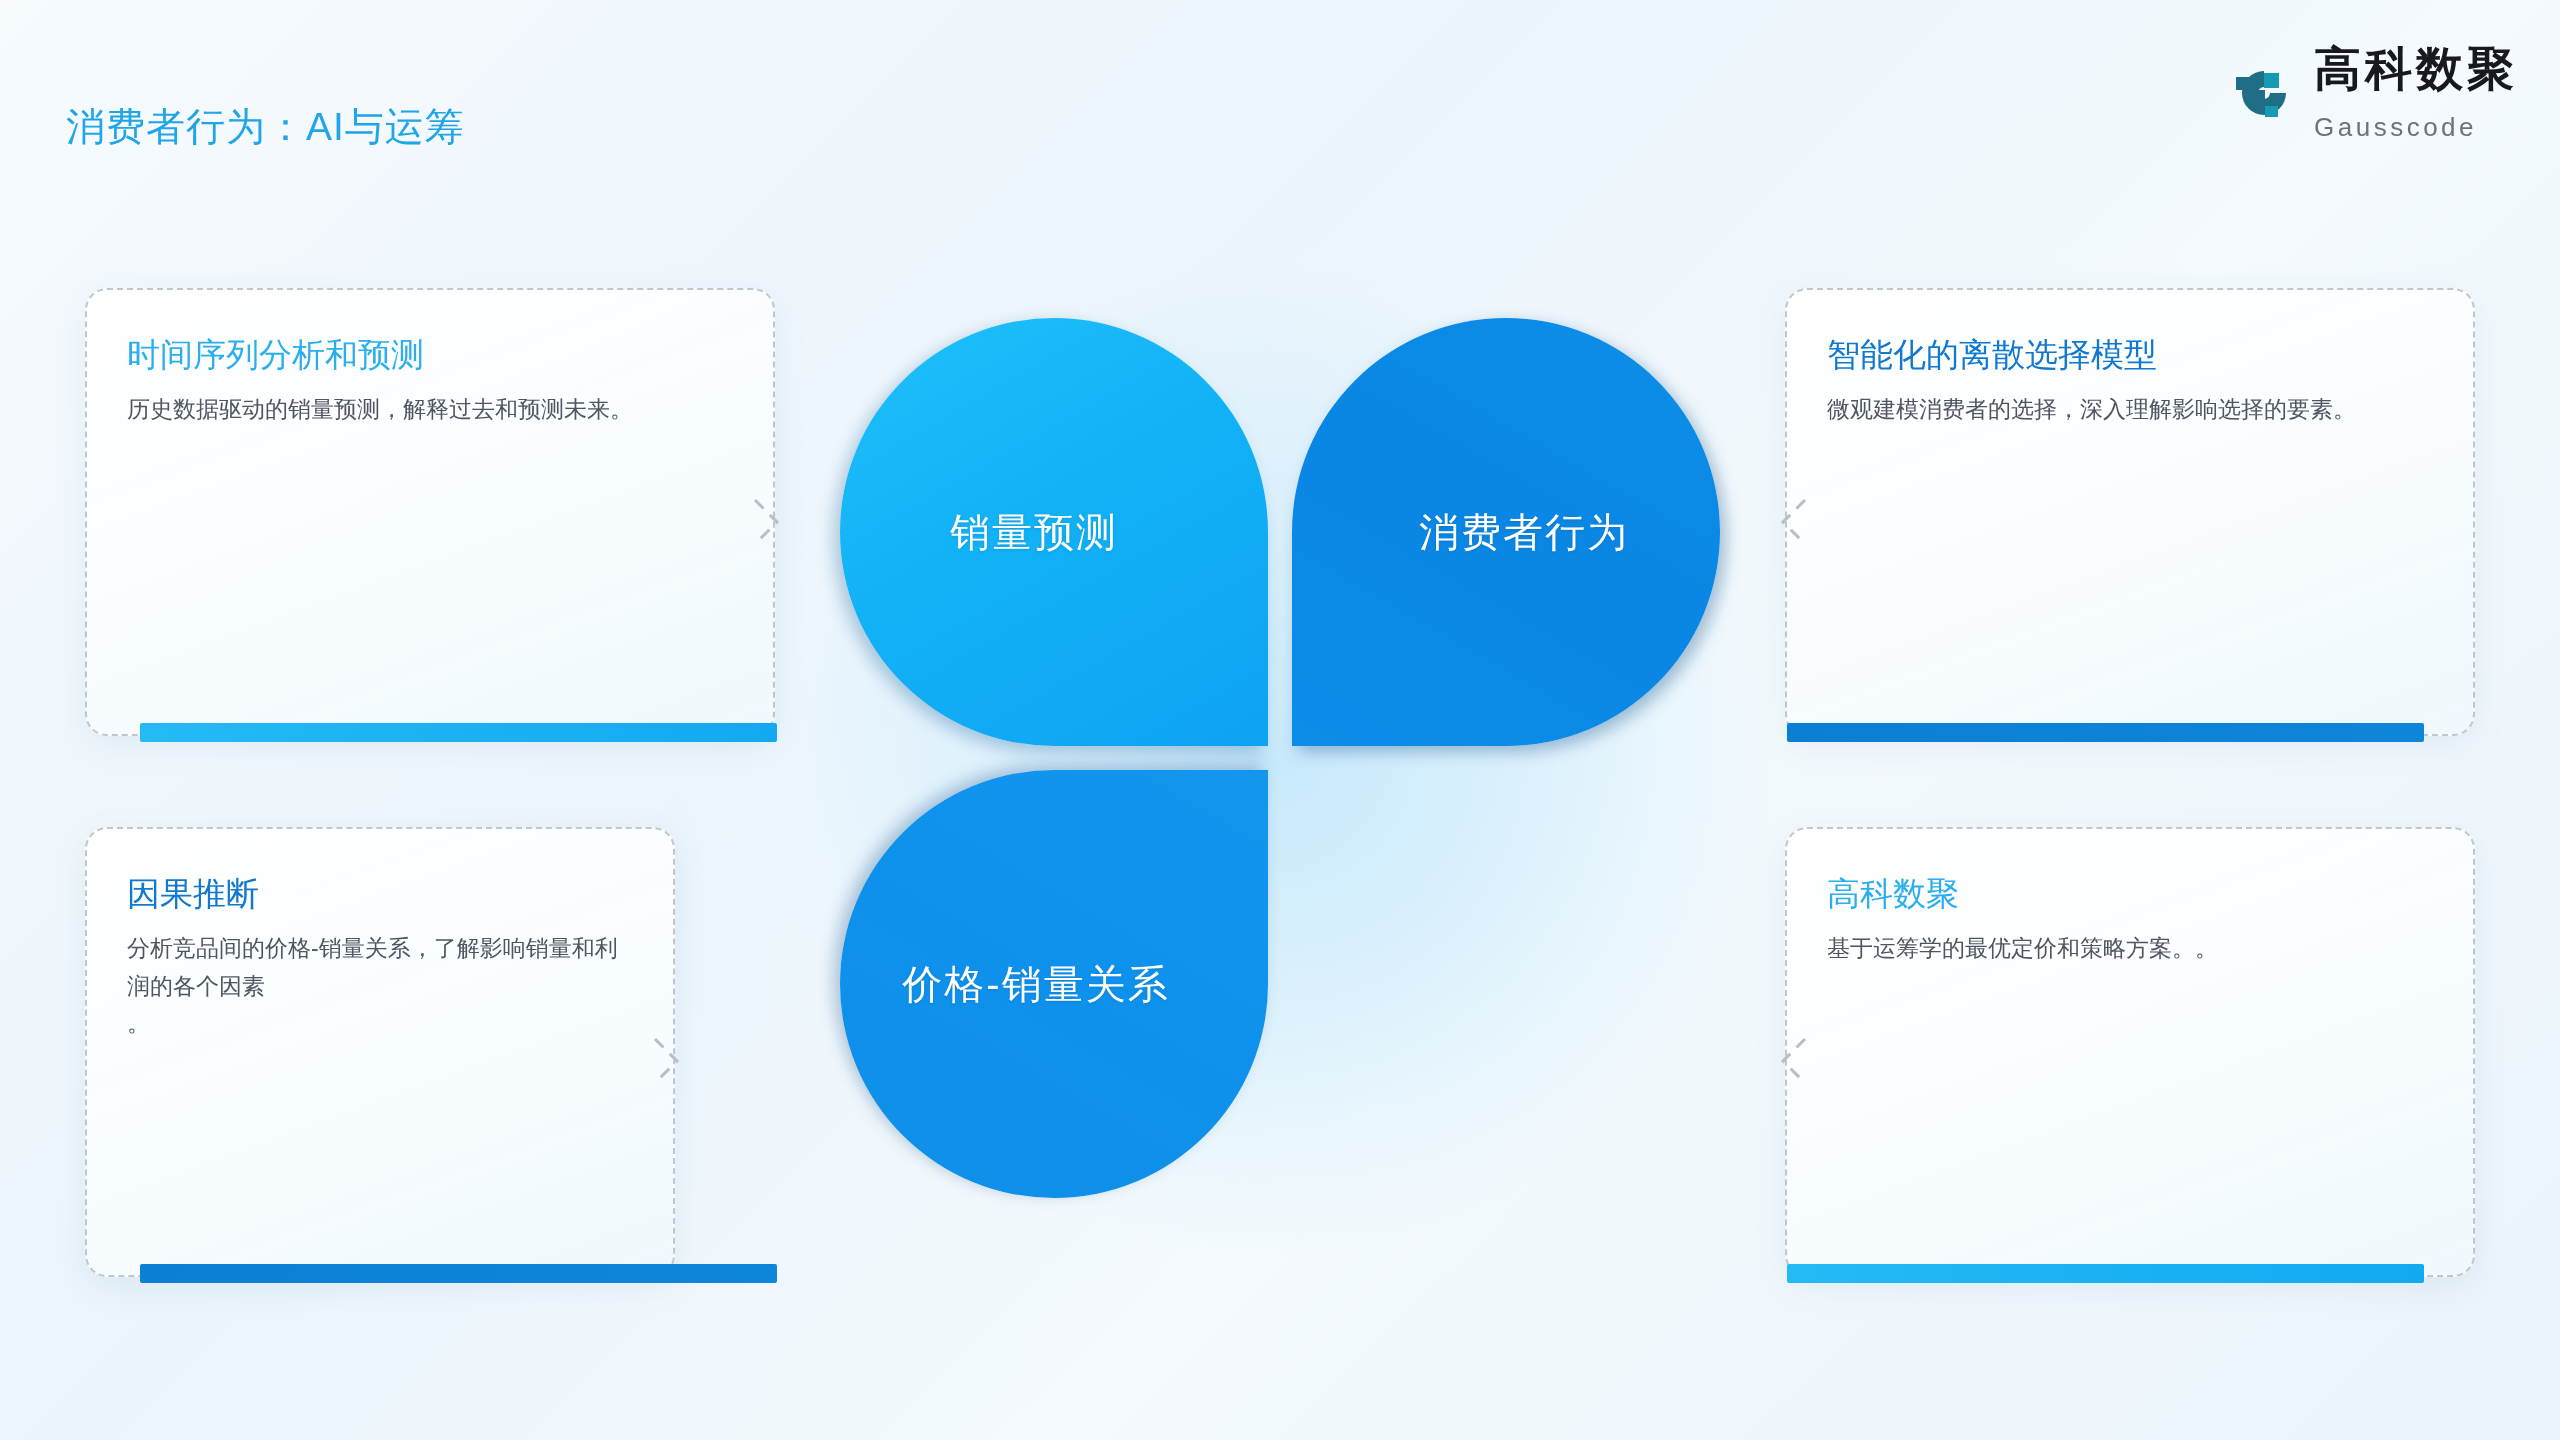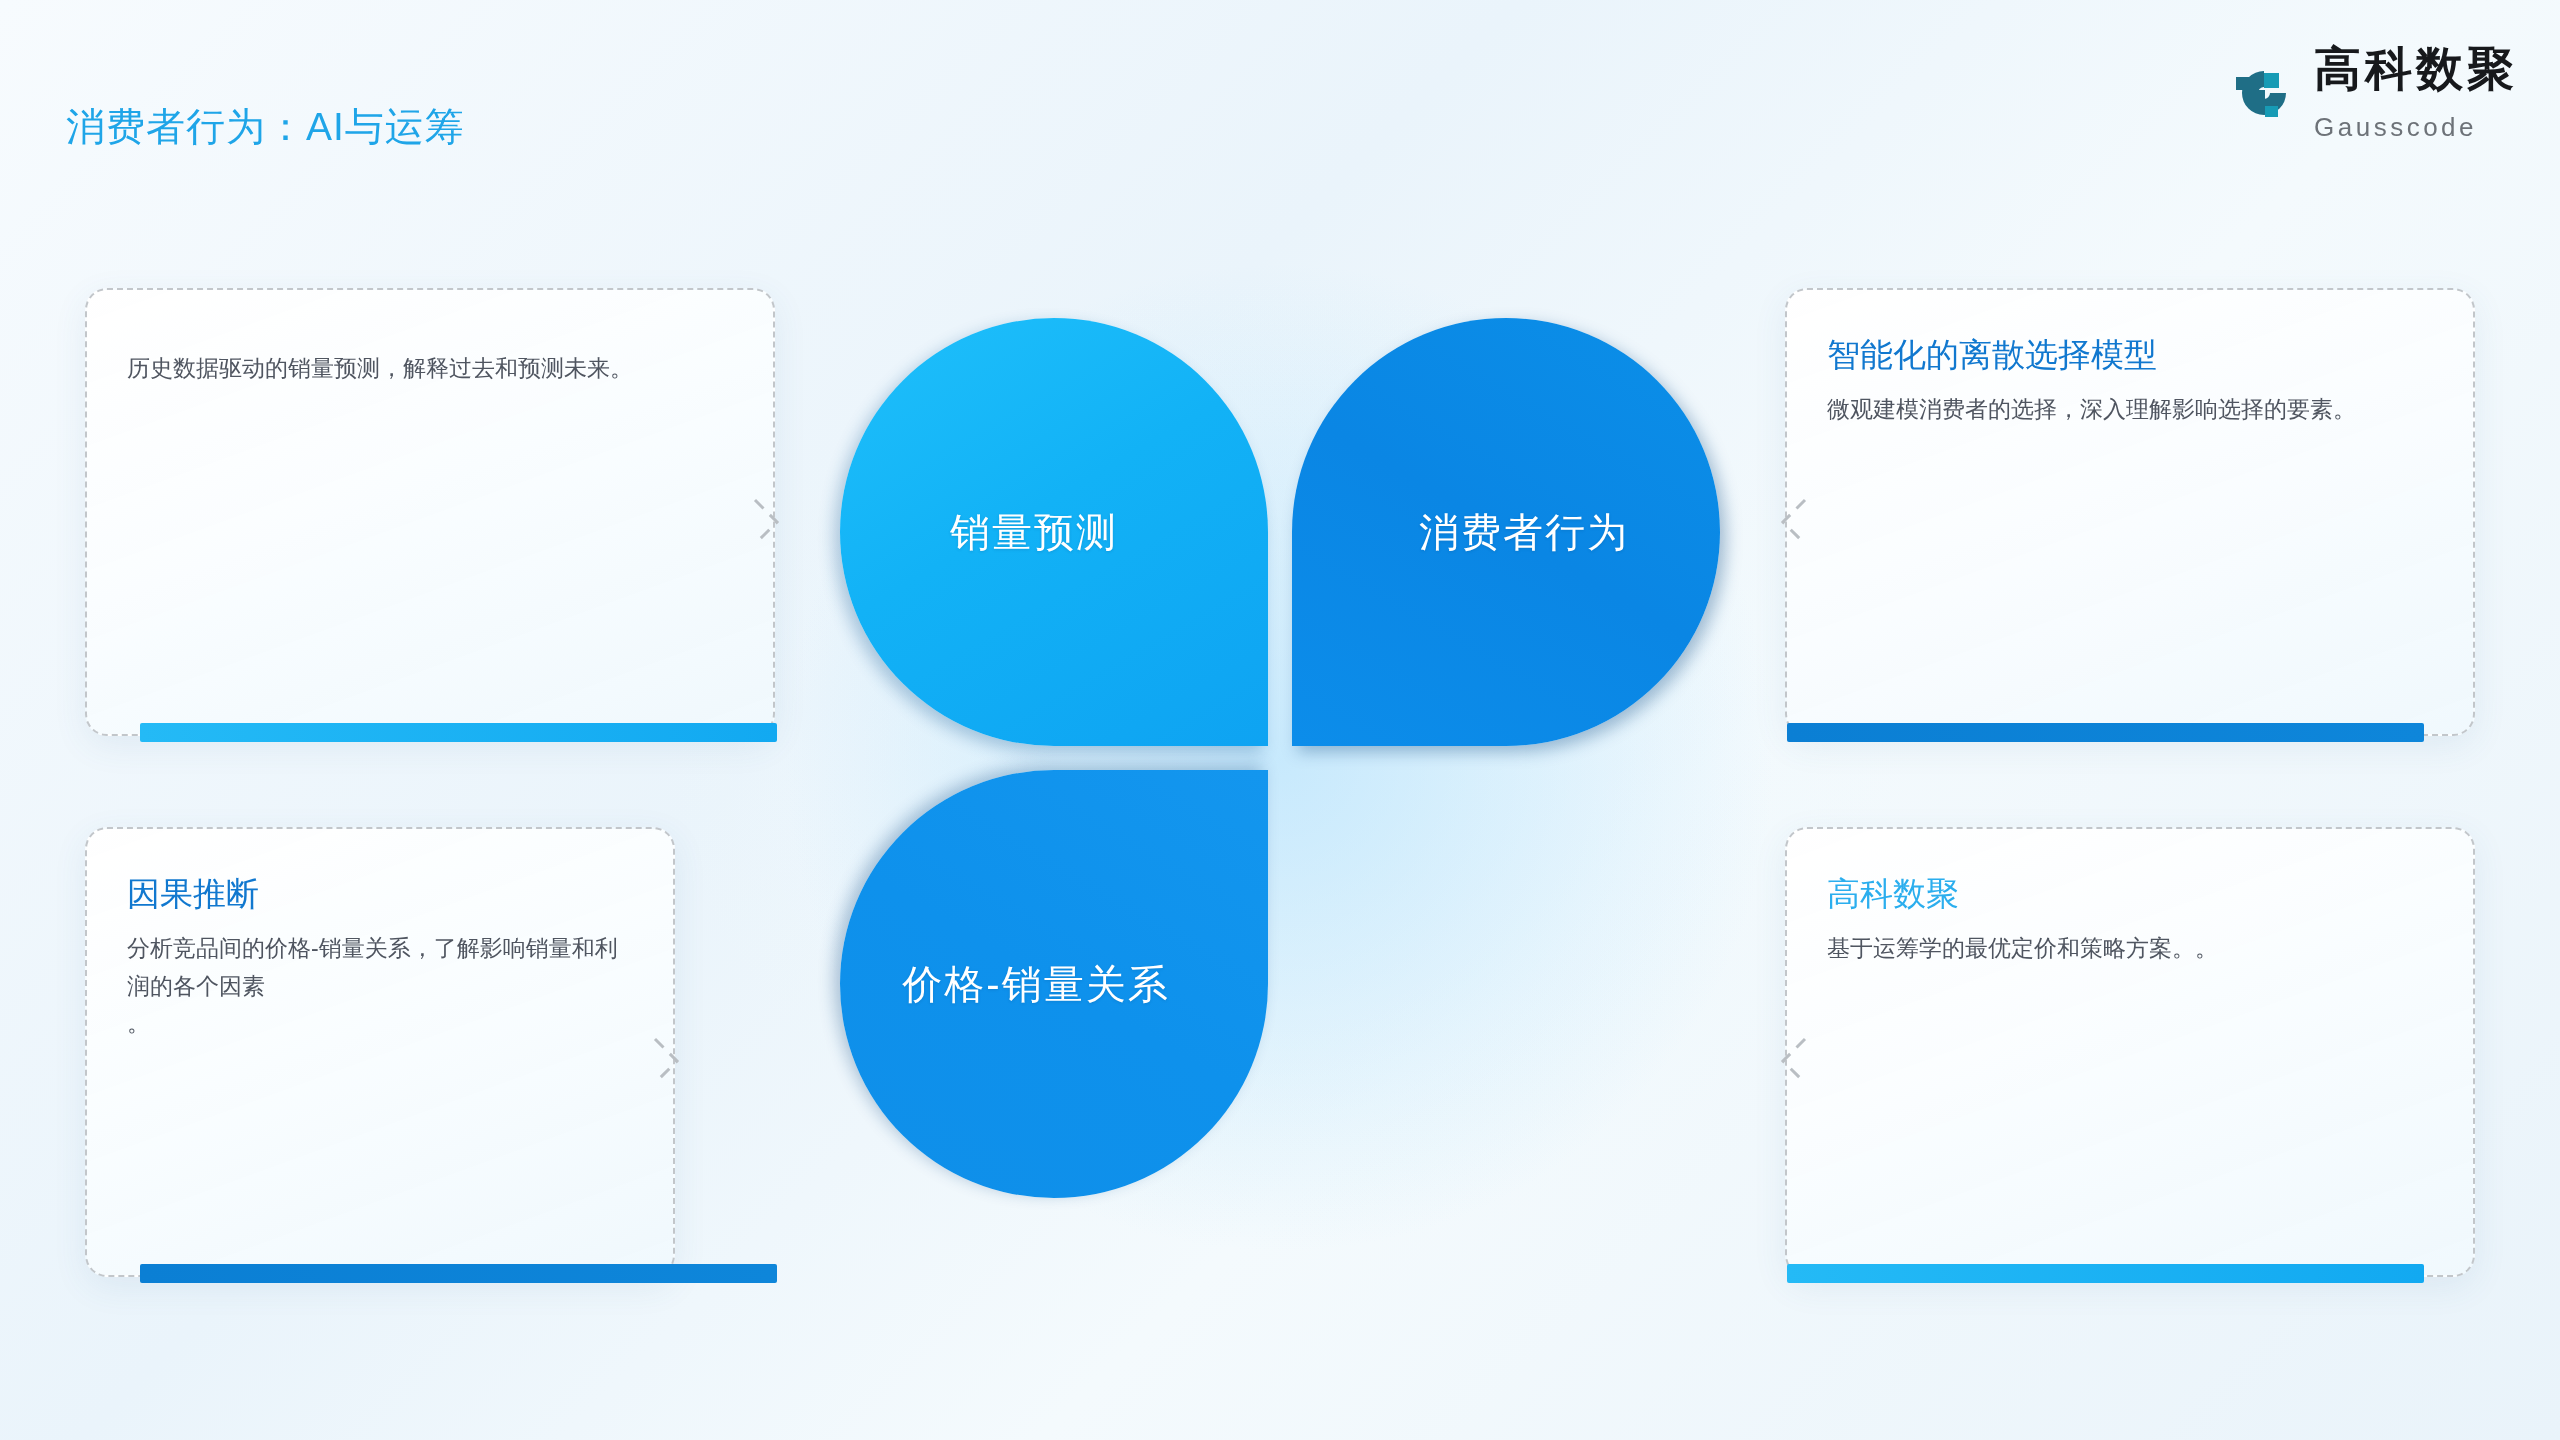--- a/index.html
+++ b/index.html
@@ -124,20 +124,21 @@
     </div>
     <div class="brand-text">
       <div class="brand-cn">高科数聚</div>
       <div class="brand-en">Gausscode</div>
     </div>
   </div>
 </div>
 
 <div class="card" id="card-tl">
   <div class="card-inner">
+    <div class="card-title light">时间序列分析和预测</div>
     <div class="card-body">
       <span>历史数据驱动的销量预测，解释过去和预测未来。</span>
       <span class="tail"></span>
     </div>
   </div>
   <div class="accent light"></div>
   <div class="chev">
     <svg width="54" height="72" viewBox="0 0 54 72" fill="none">
       <path d="M8 14 L30 36 L8 58" stroke="#b9bec3" stroke-width="3" stroke-dasharray="12 9" stroke-linecap="butt"></path>
     </svg>

